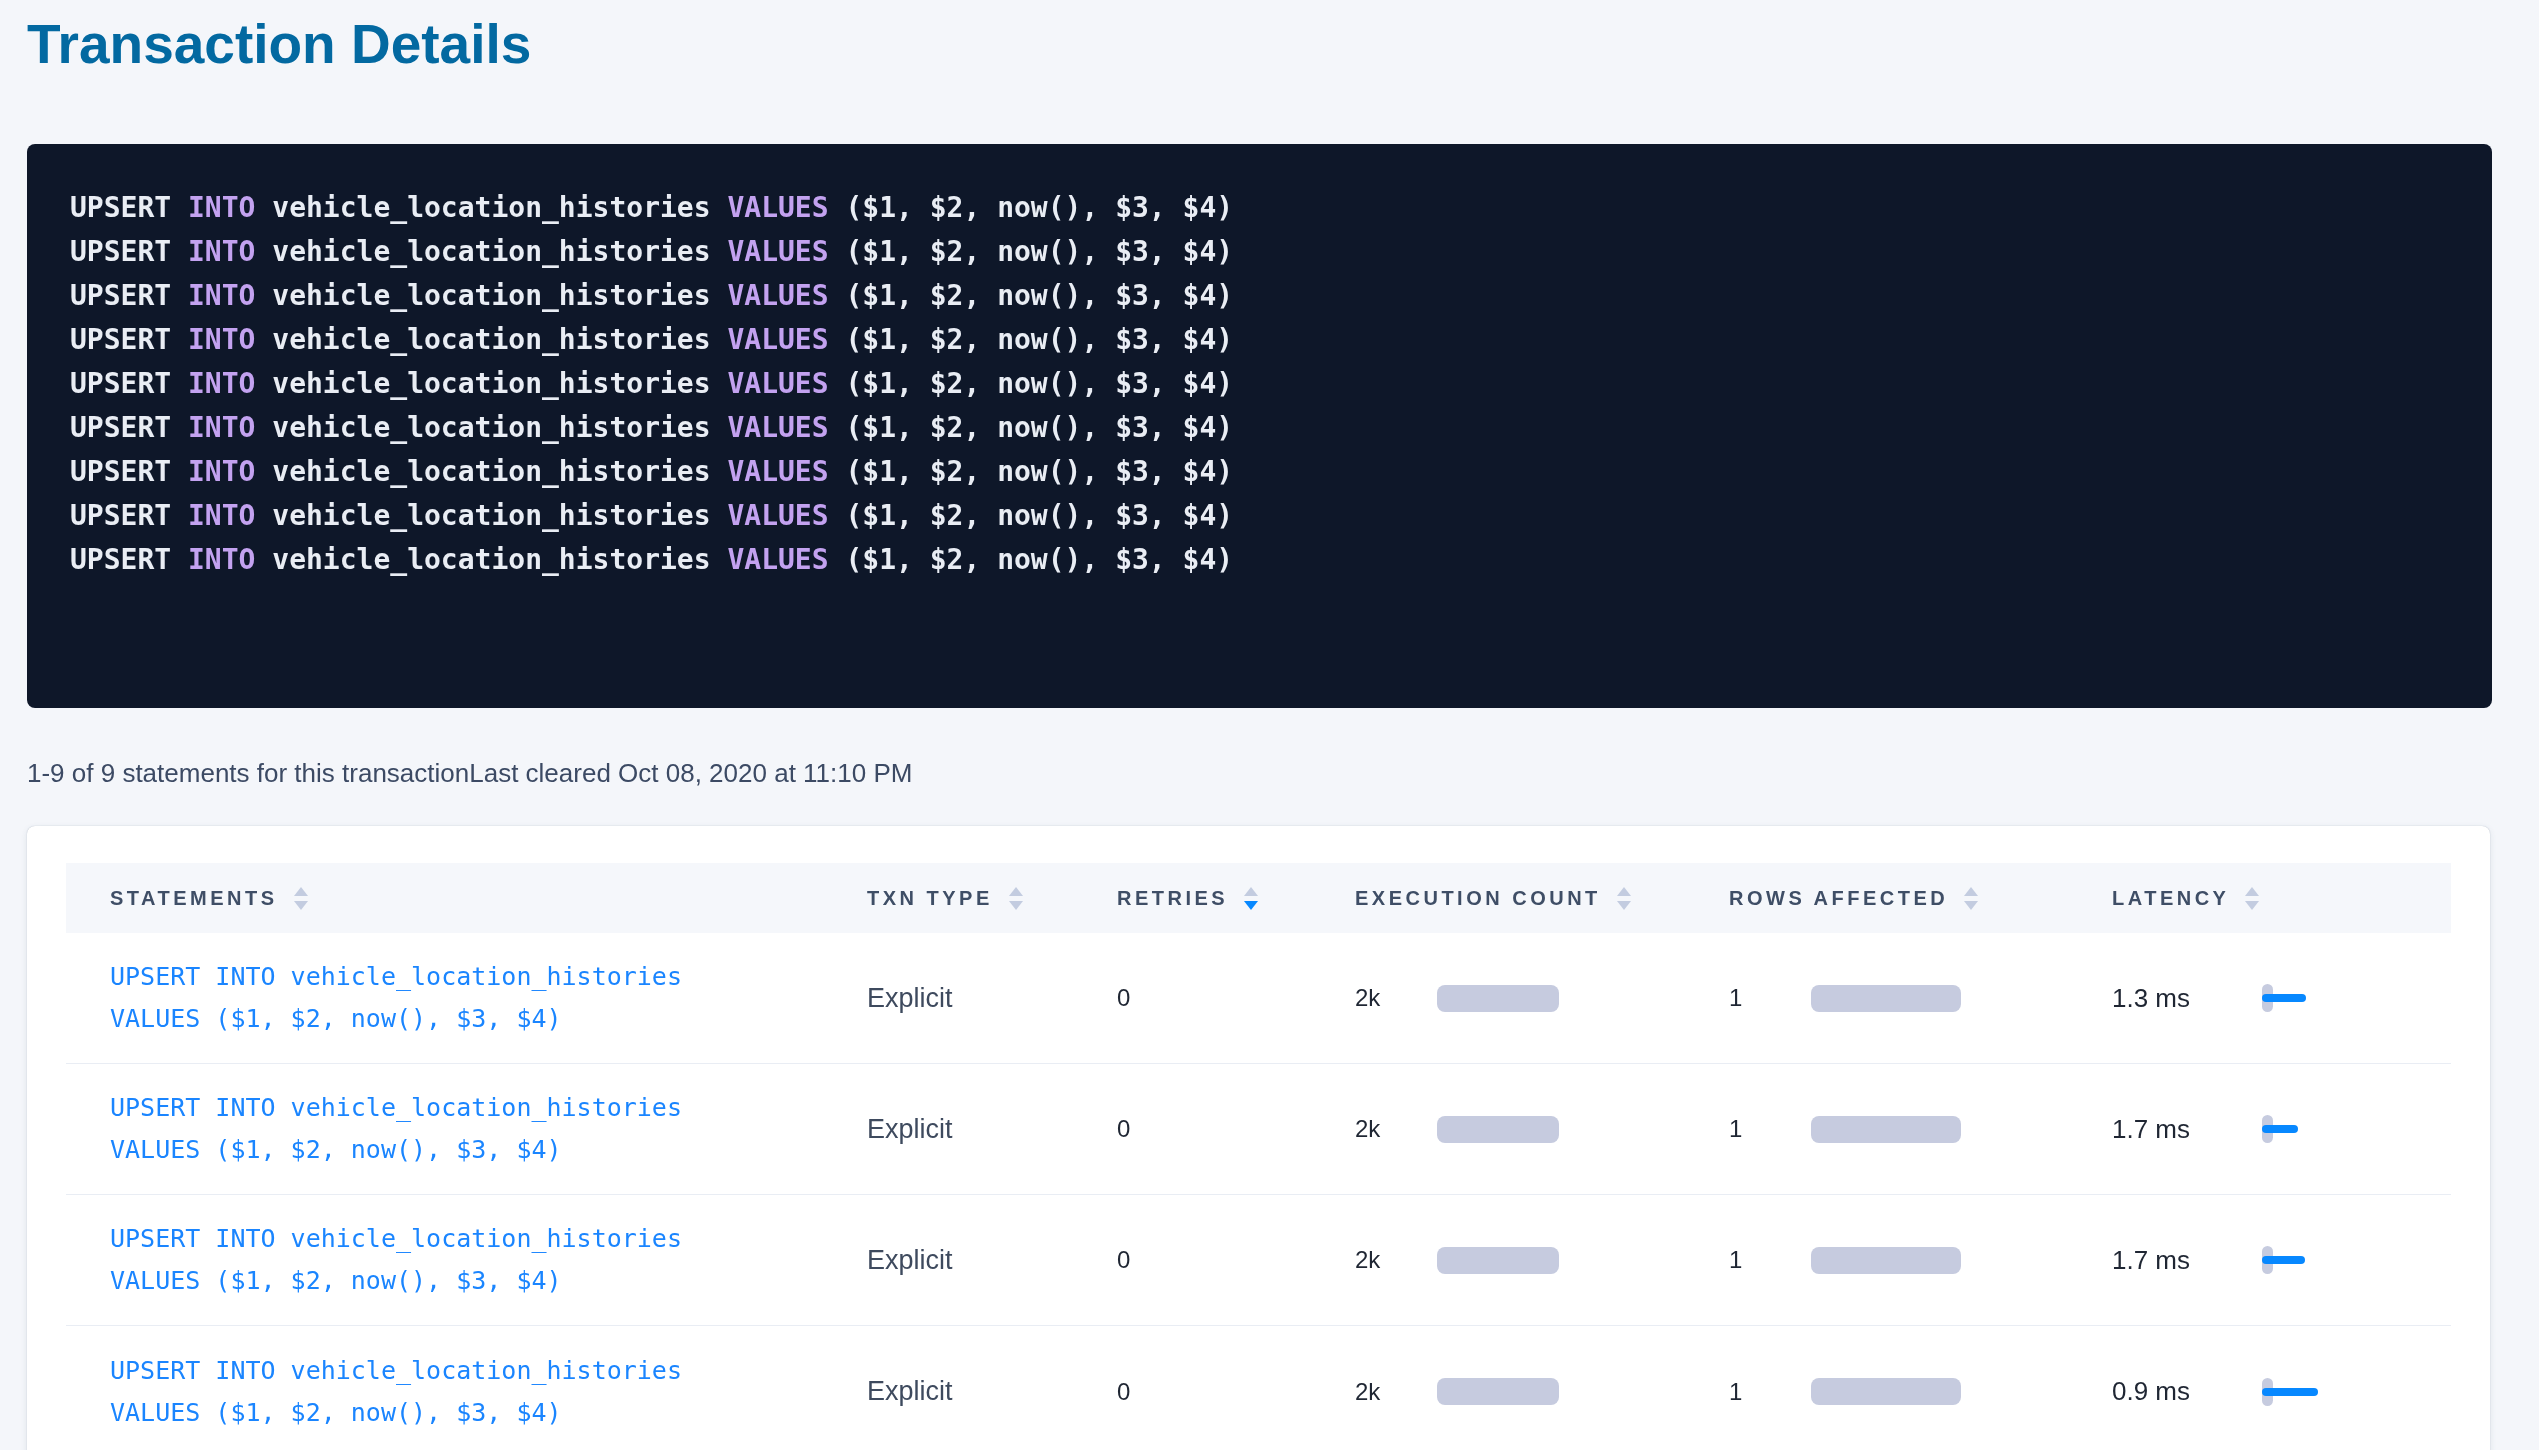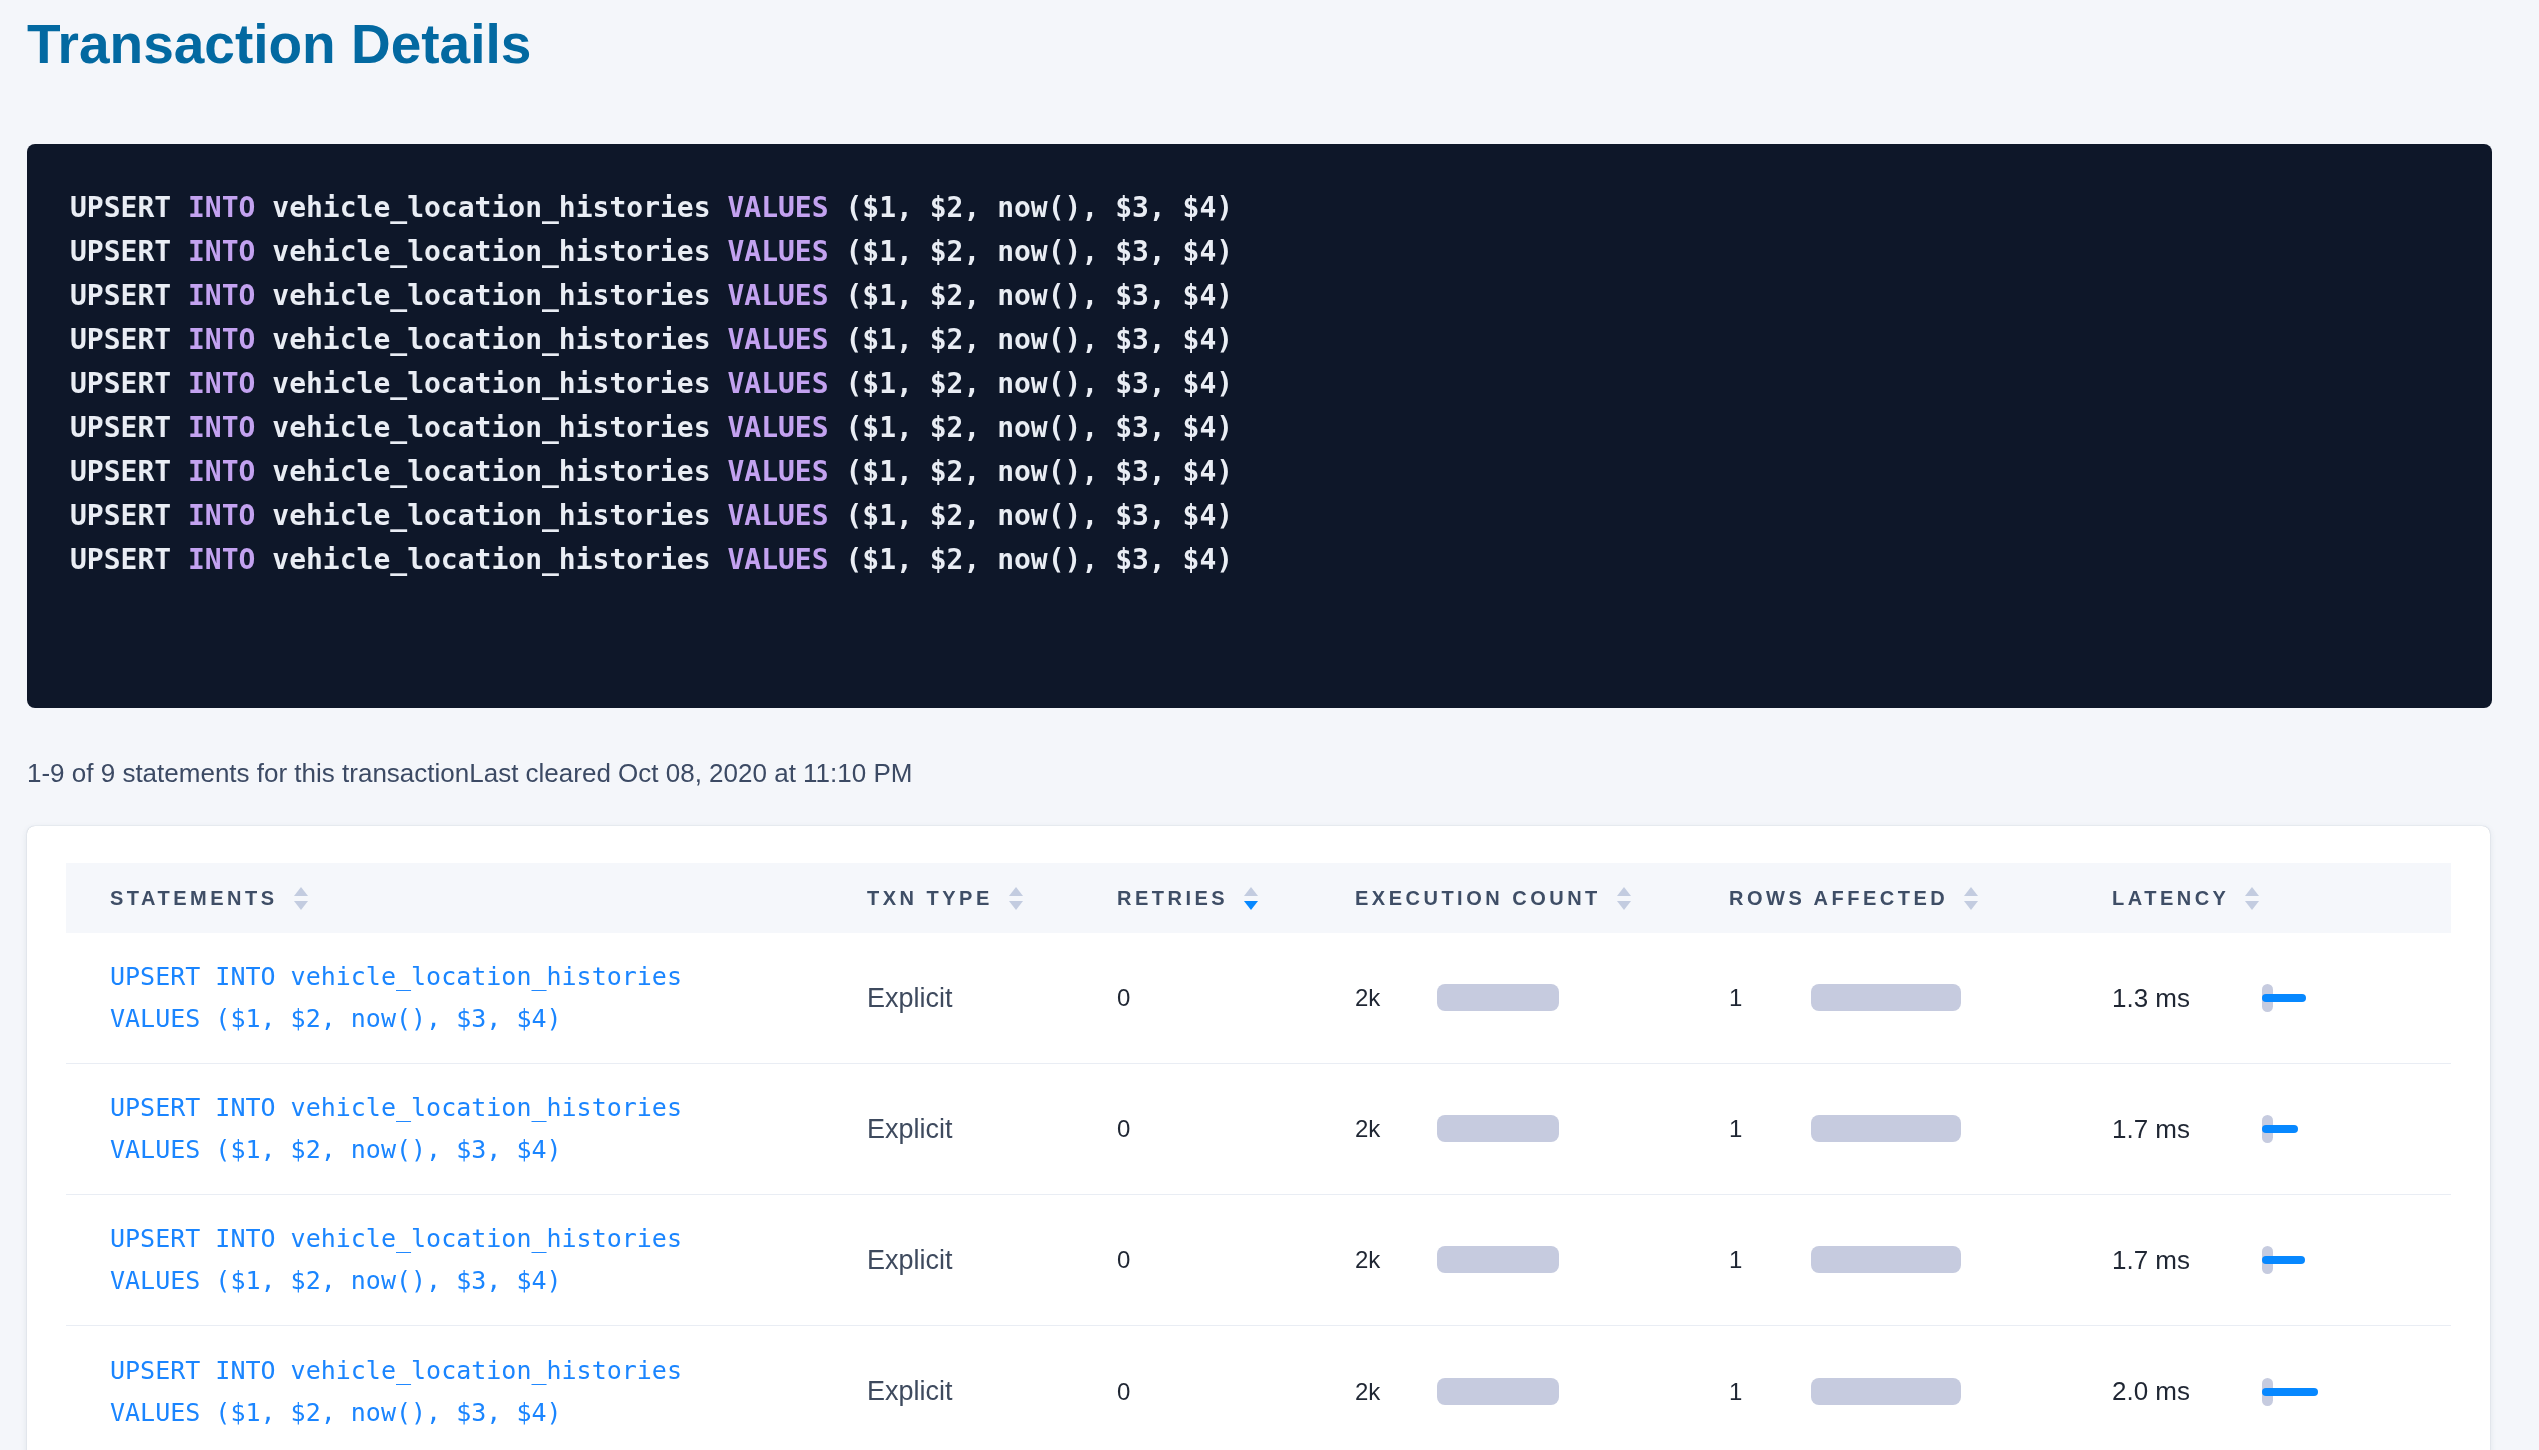--- a/index.html
+++ b/index.html
@@ -82,21 +82,21 @@
   }
   .trow:last-child{border-bottom:none;}
   .stmt{
     font-family:"DejaVu Sans Mono",monospace;
     font-size:25px;line-height:42px;
     color:var(--link-blue);
     cursor:pointer;white-space:nowrap;
   }
   .cell-txn{font-size:27px;color:#3e4a5e;}
   .cell-num{font-size:24px;color:#1f2633;}
-  .gcell{display:flex;align-items:flex-start;}
+  .gcell{display:flex;align-items:center;}
   .gcell .num{width:82px;font-size:24px;color:#1f2633;flex:none;}
   .gbar{height:27px;border-radius:8px;background:var(--bar-gray);flex:none;}
   .lat-cell{display:flex;align-items:center;}
   .lat-cell .num{width:150px;font-size:26px;color:#1f2633;flex:none;}
   .lat-chart{position:relative;height:28px;width:120px;flex:none;}
   .lat-pill{position:absolute;left:0;top:0;width:11px;height:28px;border-radius:6px;background:var(--bar-gray);}
   .lat-bar{position:absolute;left:0;top:10px;height:8px;border-radius:4px;background:var(--accent-blue);}
 </style>
 </head>
 <body>
@@ -248,21 +248,21 @@
     <div class="cell-num">0</div>
     <div class="gcell">
       <span class="num">2k</span>
       <span class="gbar" style="width: 122px;"></span>
     </div>
     <div class="gcell">
       <span class="num">1</span>
       <span class="gbar" style="width: 150px;"></span>
     </div>
     <div class="lat-cell">
-      <span class="num">2.0 ms</span>
+      <span class="num">0.9 ms</span>
       <span class="lat-chart">
         <span class="lat-pill"></span>
         <span class="lat-bar" style="width: 56px;"></span>
       </span>
     </div>
   </div>
 
 </div>
 
 </body></html>

